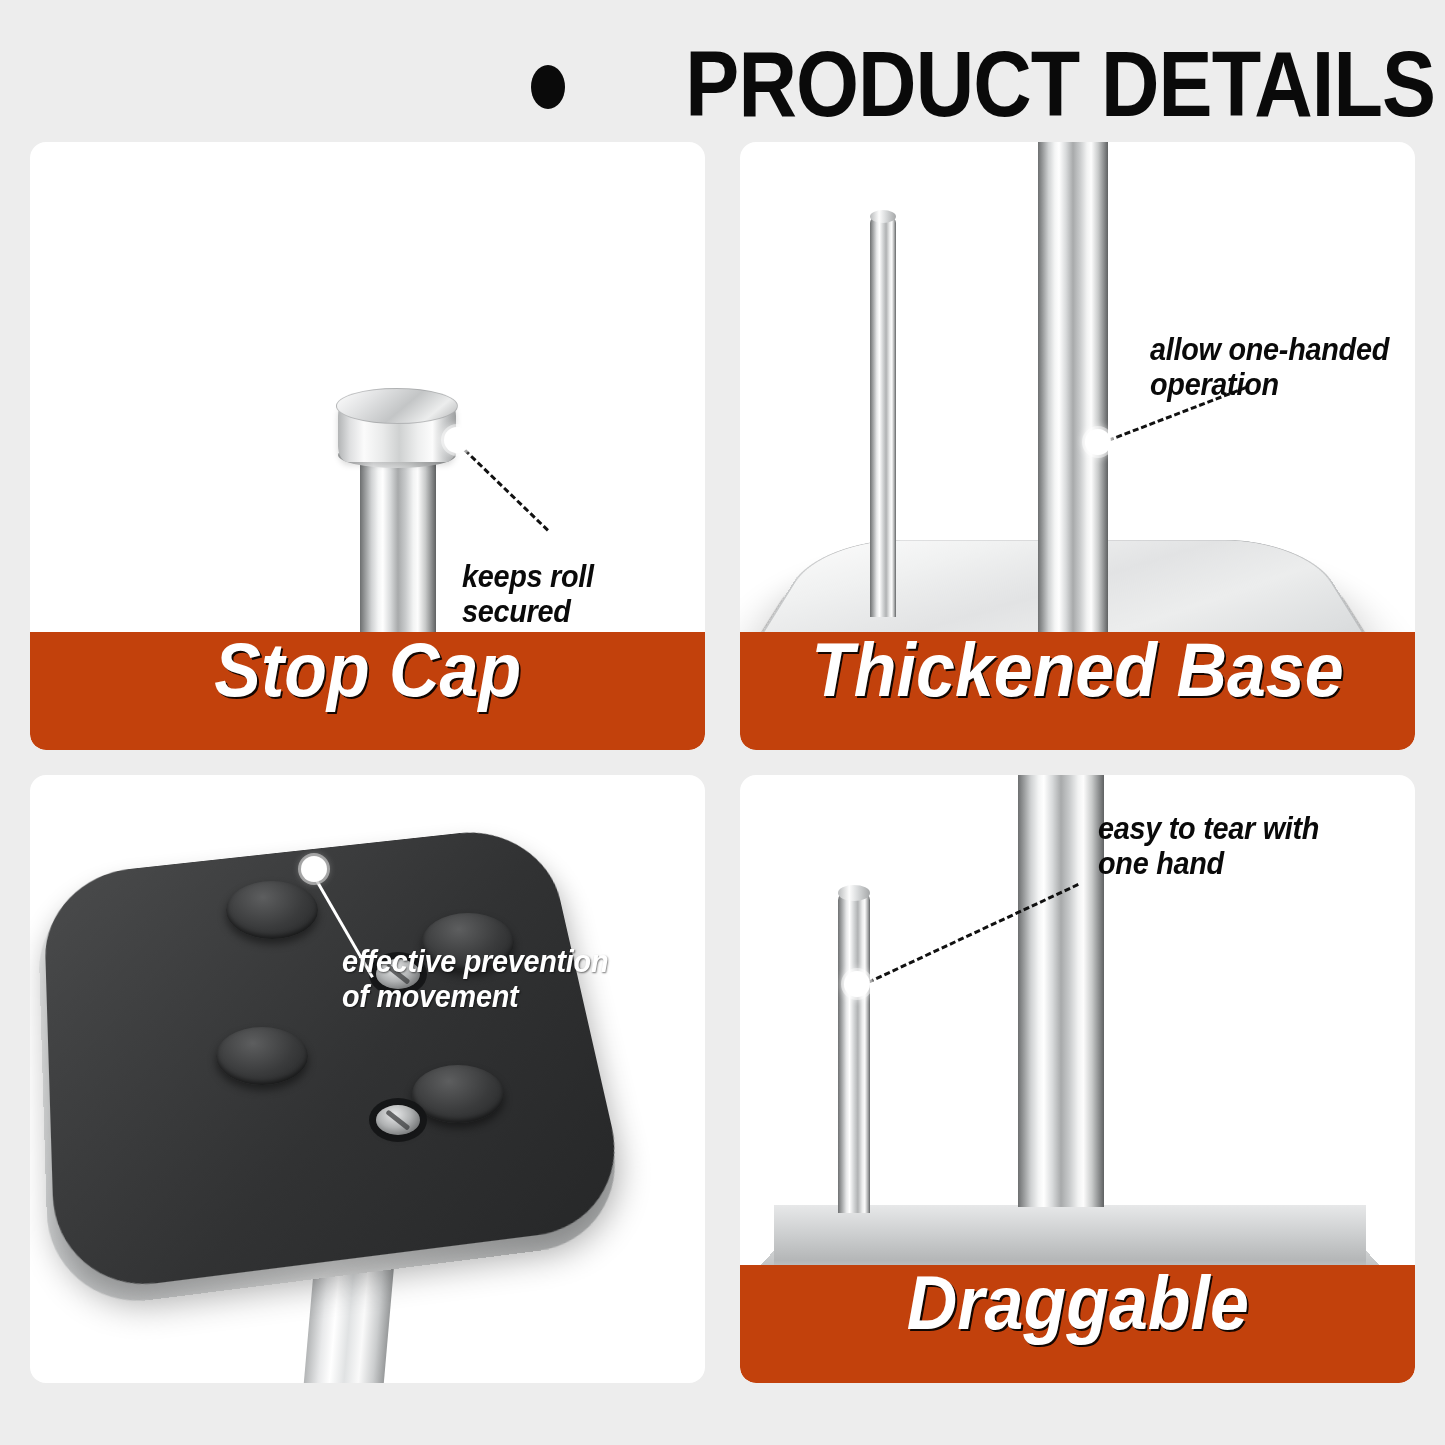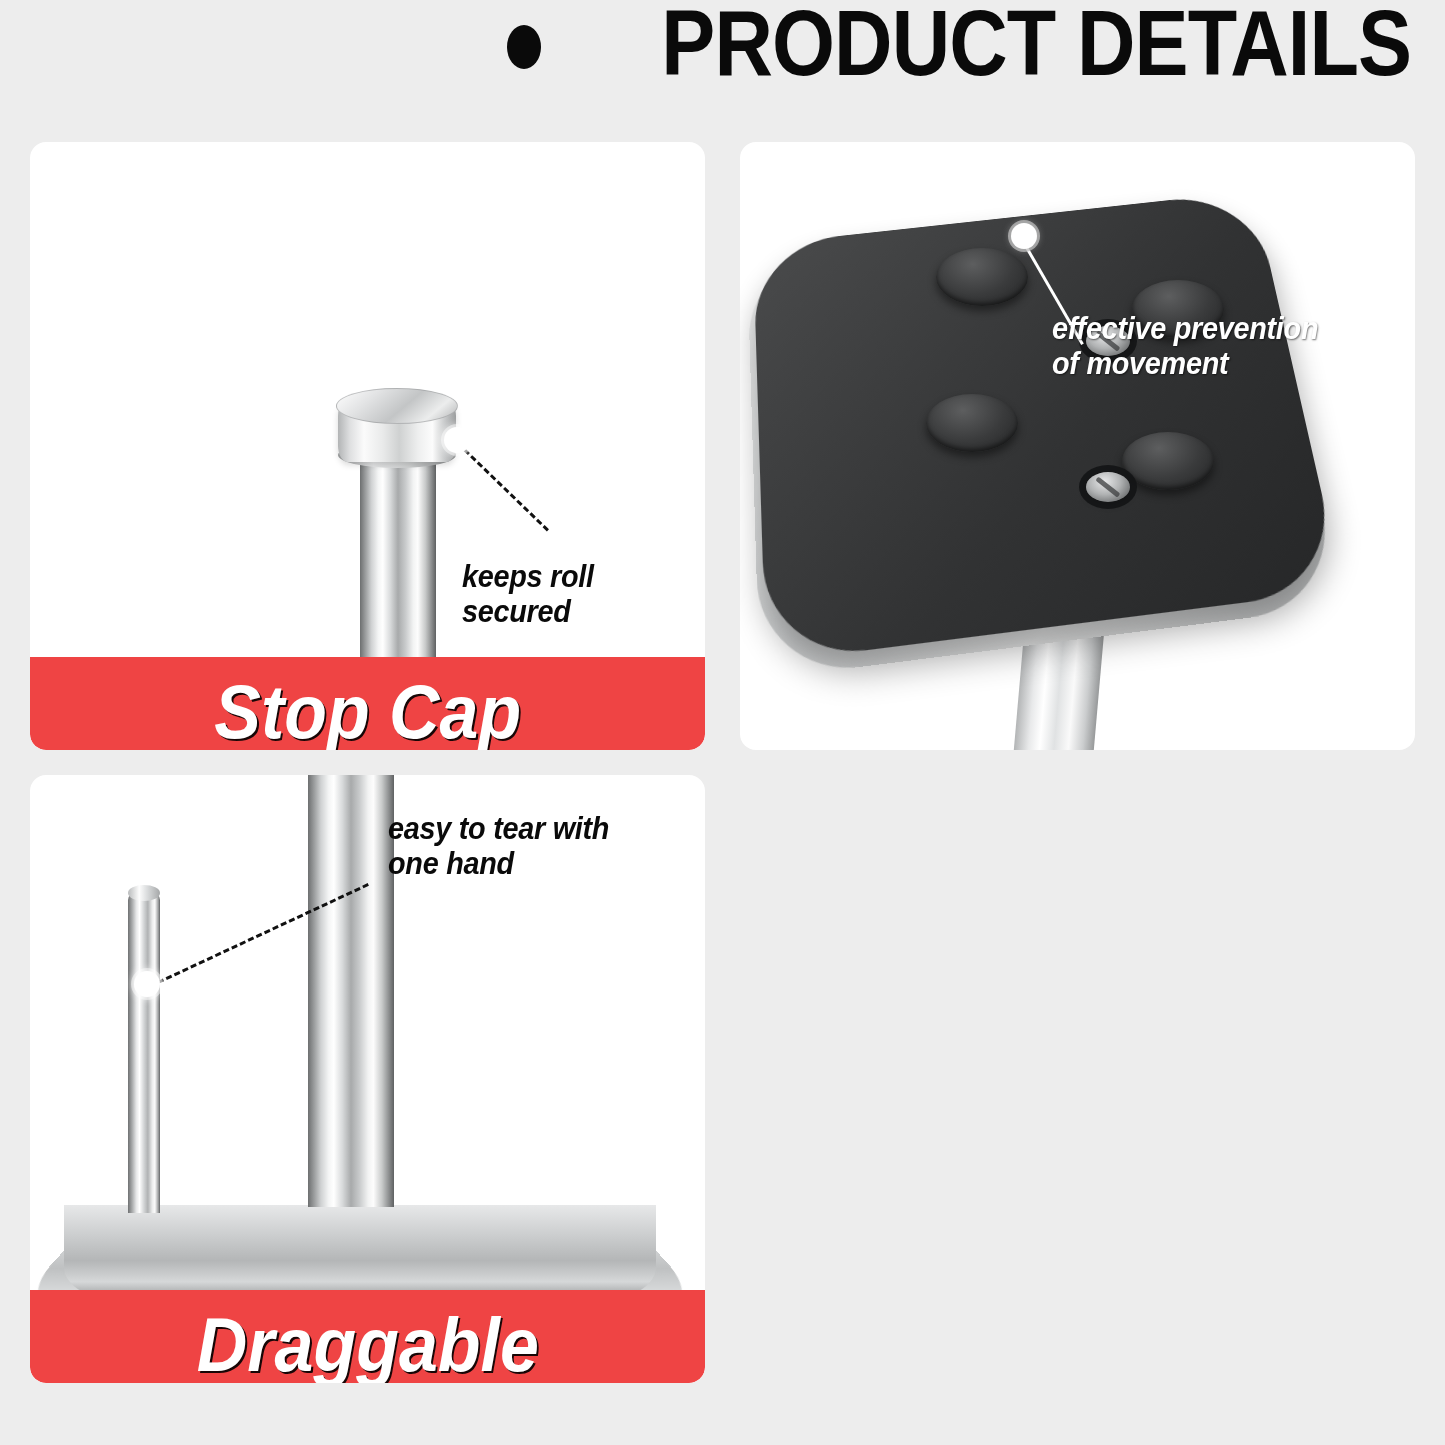--- a/index.html
+++ b/index.html
@@ -12,23 +12,23 @@
     overflow:hidden;
     position:relative;
   }
 
   
   #page-header{
     position:absolute;
     left:0; top:0;
     width:1445px; height:128px;
     display:flex;
-    align-items:flex-start;
+    align-items:flex-end;
     justify-content:flex-end;
-    padding-right:34px;
+    padding-right:10px;
   }
   .title-wrap{
     display:flex;
     align-items:center;
     gap:18px;
   }
   .title-bullet{
     width:34px; height:44px;
     border-radius:50%;
     background:#0a0a0a;
@@ -67,25 +67,25 @@
   .panel-art{
     position:absolute;
     left:0; top:0; right:0; bottom:0;
     overflow:hidden;
   }
 
   
   .banner{
     position:absolute;
     left:0; right:0; bottom:0;
-    height:93px;
-    background:#ef4444;
+    height:118px;
+    background:#c2410c;
     border-radius:0 0 16px 16px;
     display:flex;
-    align-items:flex-end;
+    align-items:flex-start;
     justify-content:center;
     z-index:40;
   }
   .banner-text{
     font-family:"Liberation Sans Narrow","Liberation Sans",sans-serif;
     font-weight:bold;
     font-style:italic;
     font-size:76px;
     line-height:1;
     color:#ffffff;
@@ -344,20 +344,37 @@
 
       <div class="marker" style="left:414px; top:285px;"></div>
       <div class="leader" style="left:428px; top:300px; width:125px; transform:rotate(44deg);"></div>
       <div class="callout dark" style="left:432px; top:417px;">keeps roll secured</div>
     </div>
     <div class="banner">
       <span class="banner-text">Stop Cap</span>
     </div>
   </div>
 
+  <div class="panel">
+    <div class="panel-art">
+      <div id="p2-base"></div>
+      <div id="p2-base-rim"></div>
+      <div id="p2-thinrod-cap" class="rod-cap-top"></div>
+      <div id="p2-thinrod" class="rod-thin"></div>
+      <div id="p2-post" class="rod"></div>
+
+      <div class="marker" style="left:345px; top:287px;"></div>
+      <div class="leader" style="left:368px; top:297px; width:148px; transform:rotate(-21deg);"></div>
+      <div class="callout dark" style="left:410px; top:190px;">allow one-handed
+operation</div>
+    </div>
+    <div class="banner">
+      <span class="banner-text">Thickened Base</span>
+    </div>
+  </div>
 
   <div class="panel">
     <div class="panel-art">
       <div id="p3-stem"></div>
       <div id="p3-metal-edge"></div>
       <div id="p3-rubber"></div>
 
       <div class="foot" style="left:196px; top:106px; width:92px; height:58px;"></div>
       <div class="foot" style="left:392px; top:138px; width:92px; height:58px;"></div>
       <div class="foot" style="left:186px; top:252px; width:92px; height:58px;"></div>

